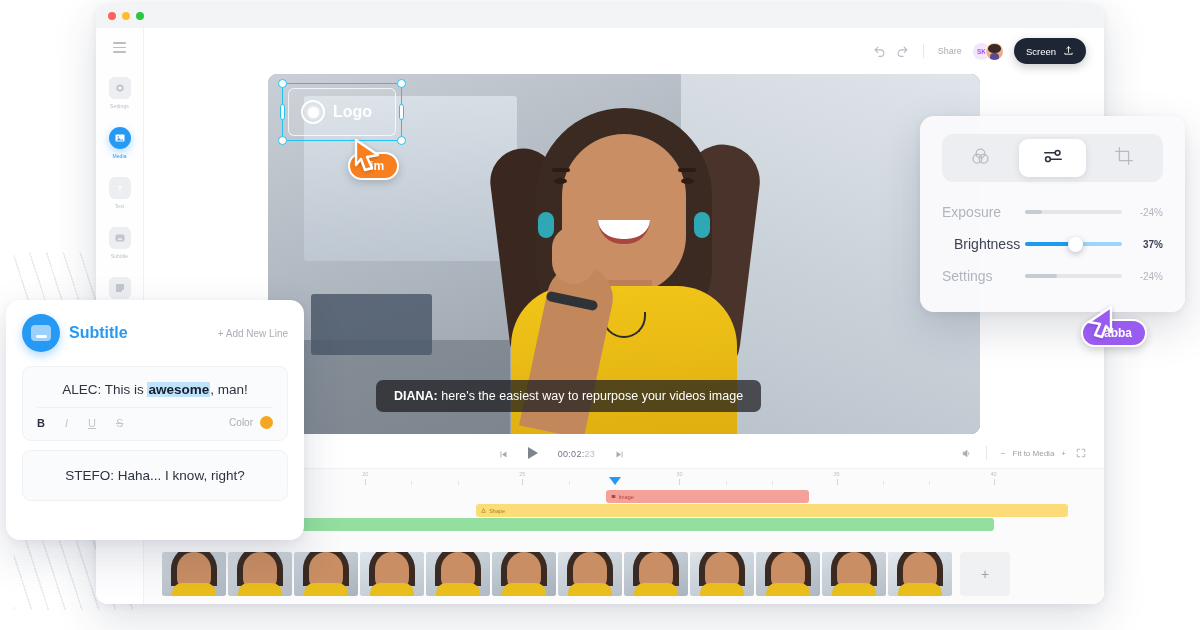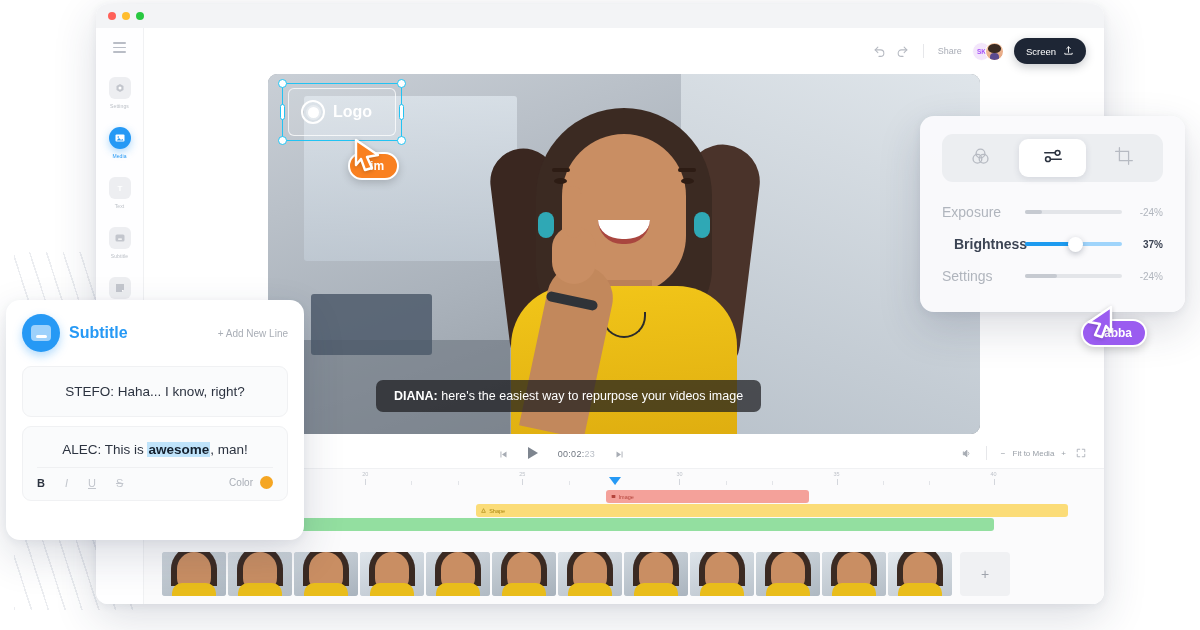--- a/index.html
+++ b/index.html
@@ -193,21 +193,21 @@
   .seg {
     display: flex; background: #eceef1; border-radius: 11px; padding: 5px; gap: 4px; margin-bottom: 22px;
   }
   .seg-btn {
     flex: 1; height: 38px; border-radius: 9px; display: flex; align-items: center; justify-content: center;
     color: #b6bac2; cursor: pointer;
   }
   .seg-btn.active { background: #fff; color: #2c3340; box-shadow: 0 2px 7px rgba(40,50,80,.12); }
   .slider-row { display: flex; align-items: center; gap: 11px; margin-bottom: 16px; }
   .sl-name { font-size: 14px; color: #b0b5bd; width: 72px; }
-  .slider-row.active .sl-name { color: #3c4454; font-weight: 700; padding-left: 12px; }
+  .slider-row.active .sl-name { color: #3c4454; font-weight: 400; padding-left: 12px; }
   .sl-track { flex: 1; height: 3.5px; border-radius: 2px; background: #e3e5e9; position: relative; }
   .sl-fill { position: absolute; left: 0; top: 0; bottom: 0; border-radius: 2px; background: #c6cad1; }
   .slider-row.active .sl-track { background: #9fd4fb; }
   .slider-row.active .sl-fill { background: #1d9bf0; }
   .sl-knob {
     position: absolute; top: 50%; width: 15px; height: 15px; margin-top: -7.5px; margin-left: -7.5px;
     border-radius: 50%; background: #fff; box-shadow: 0 2px 6px rgba(30,40,60,.28); cursor: pointer;
   }
   .sl-val { font-size: 10px; color: #b0b5bd; width: 30px; text-align: right; }
   .slider-row.active .sl-val { color: #3c4454; font-weight: 600; }
@@ -646,39 +646,39 @@
   <div class="sp-head">
     <span class="sp-ico">
         <span class="box">
           <i></i>
         </span>
       </span>
     <span class="sp-title">Subtitle</span>
     <span class="sp-add">+ Add New Line</span>
   </div>
 
-  <div class="sp-card second">
-    <div class="sp-line">STEFO: Haha... I know, right?</div>
-  </div>
-
   <div class="sp-card">
     <div class="sp-line">
       <span>ALEC: This is </span><mark>awesome</mark><span>, man!</span>
     </div>
     <div class="sp-tools">
       <span class="b">B</span>
       <span class="i">I</span>
       <span class="u">U</span>
       <span class="s">S</span>
       <span class="sp-color">
         <span>Color</span>
         <i class="sp-swatch"></i>
       </span>
     </div>
   </div>
+
+  <div class="sp-card second">
+    <div class="sp-line">STEFO: Haha... I know, right?</div>
+  </div>
 </div>
 
 <div class="cursor-grp" id="cursor-tim">
   <span class="cursor-arrow">
     <svg width="30" height="34" viewBox="0 0 30 34">
         <path d="M4 2 L26 17 L15 19 L20 30 L13 32 L9 21 L4 27 Z" fill="#f98020" stroke="#fff" stroke-width="2.4" stroke-linejoin="round"></path>
       </svg>
   </span>
   <span class="cursor-pill">Tim</span>
 </div>

